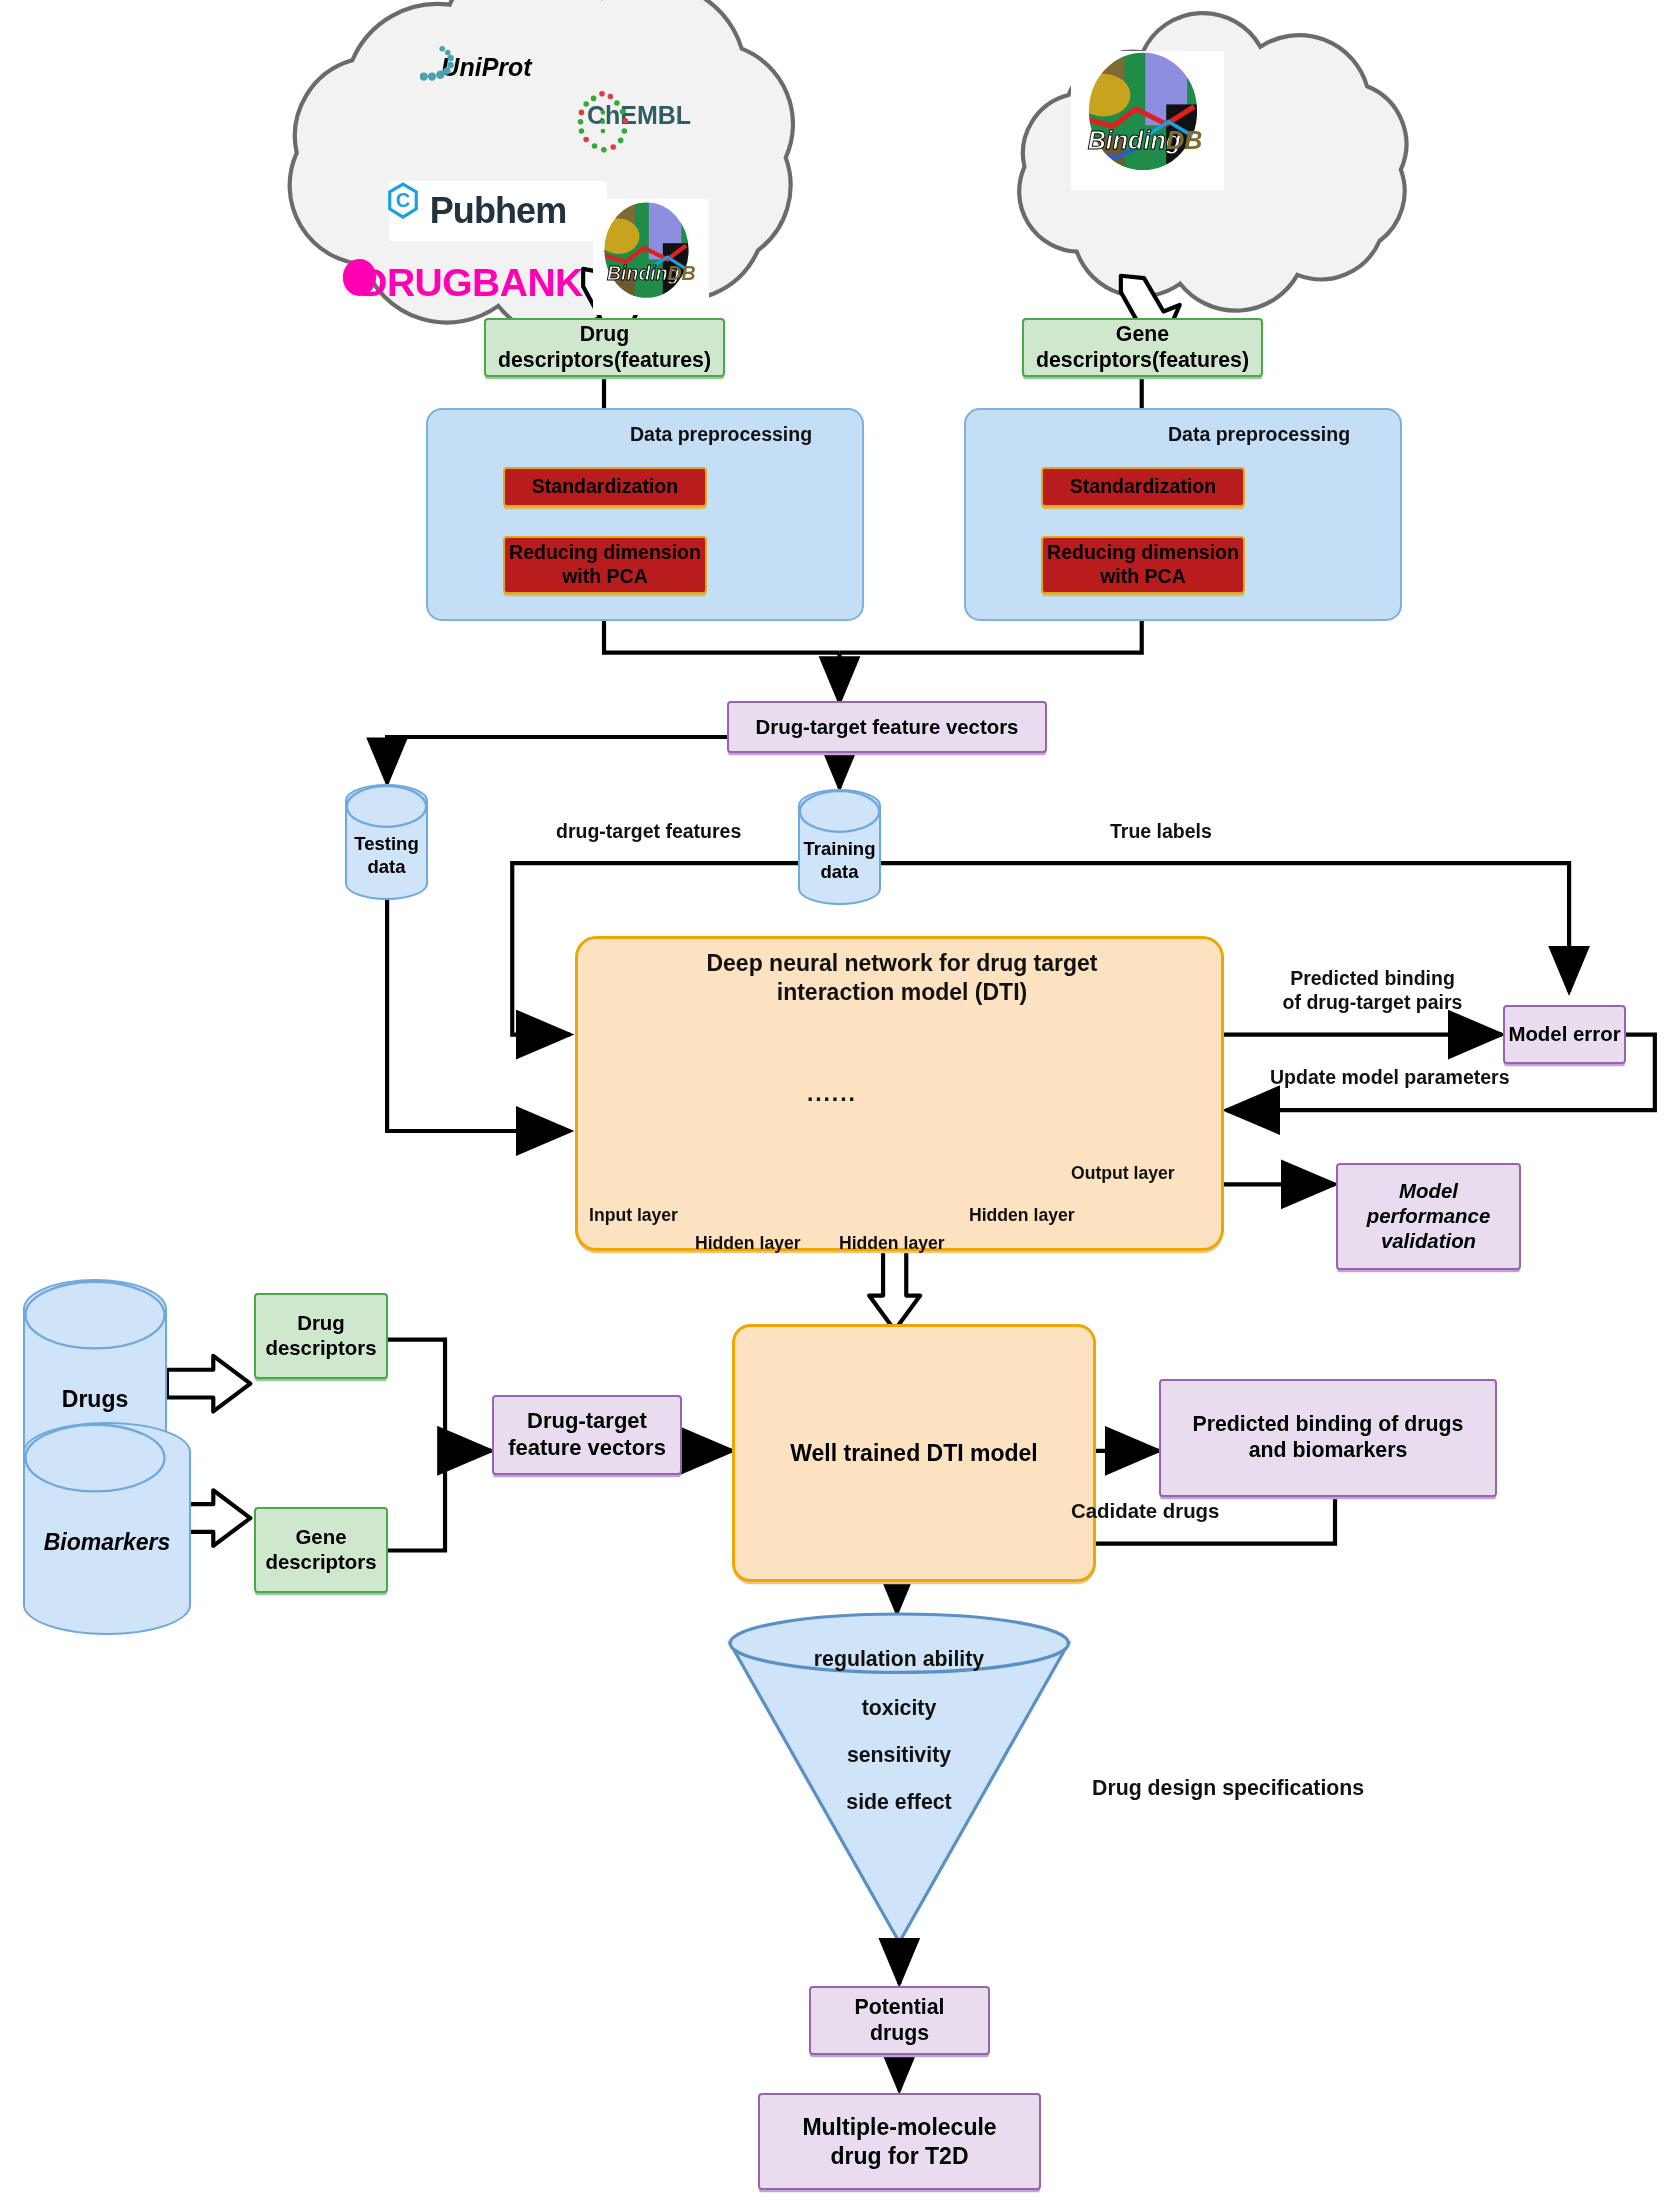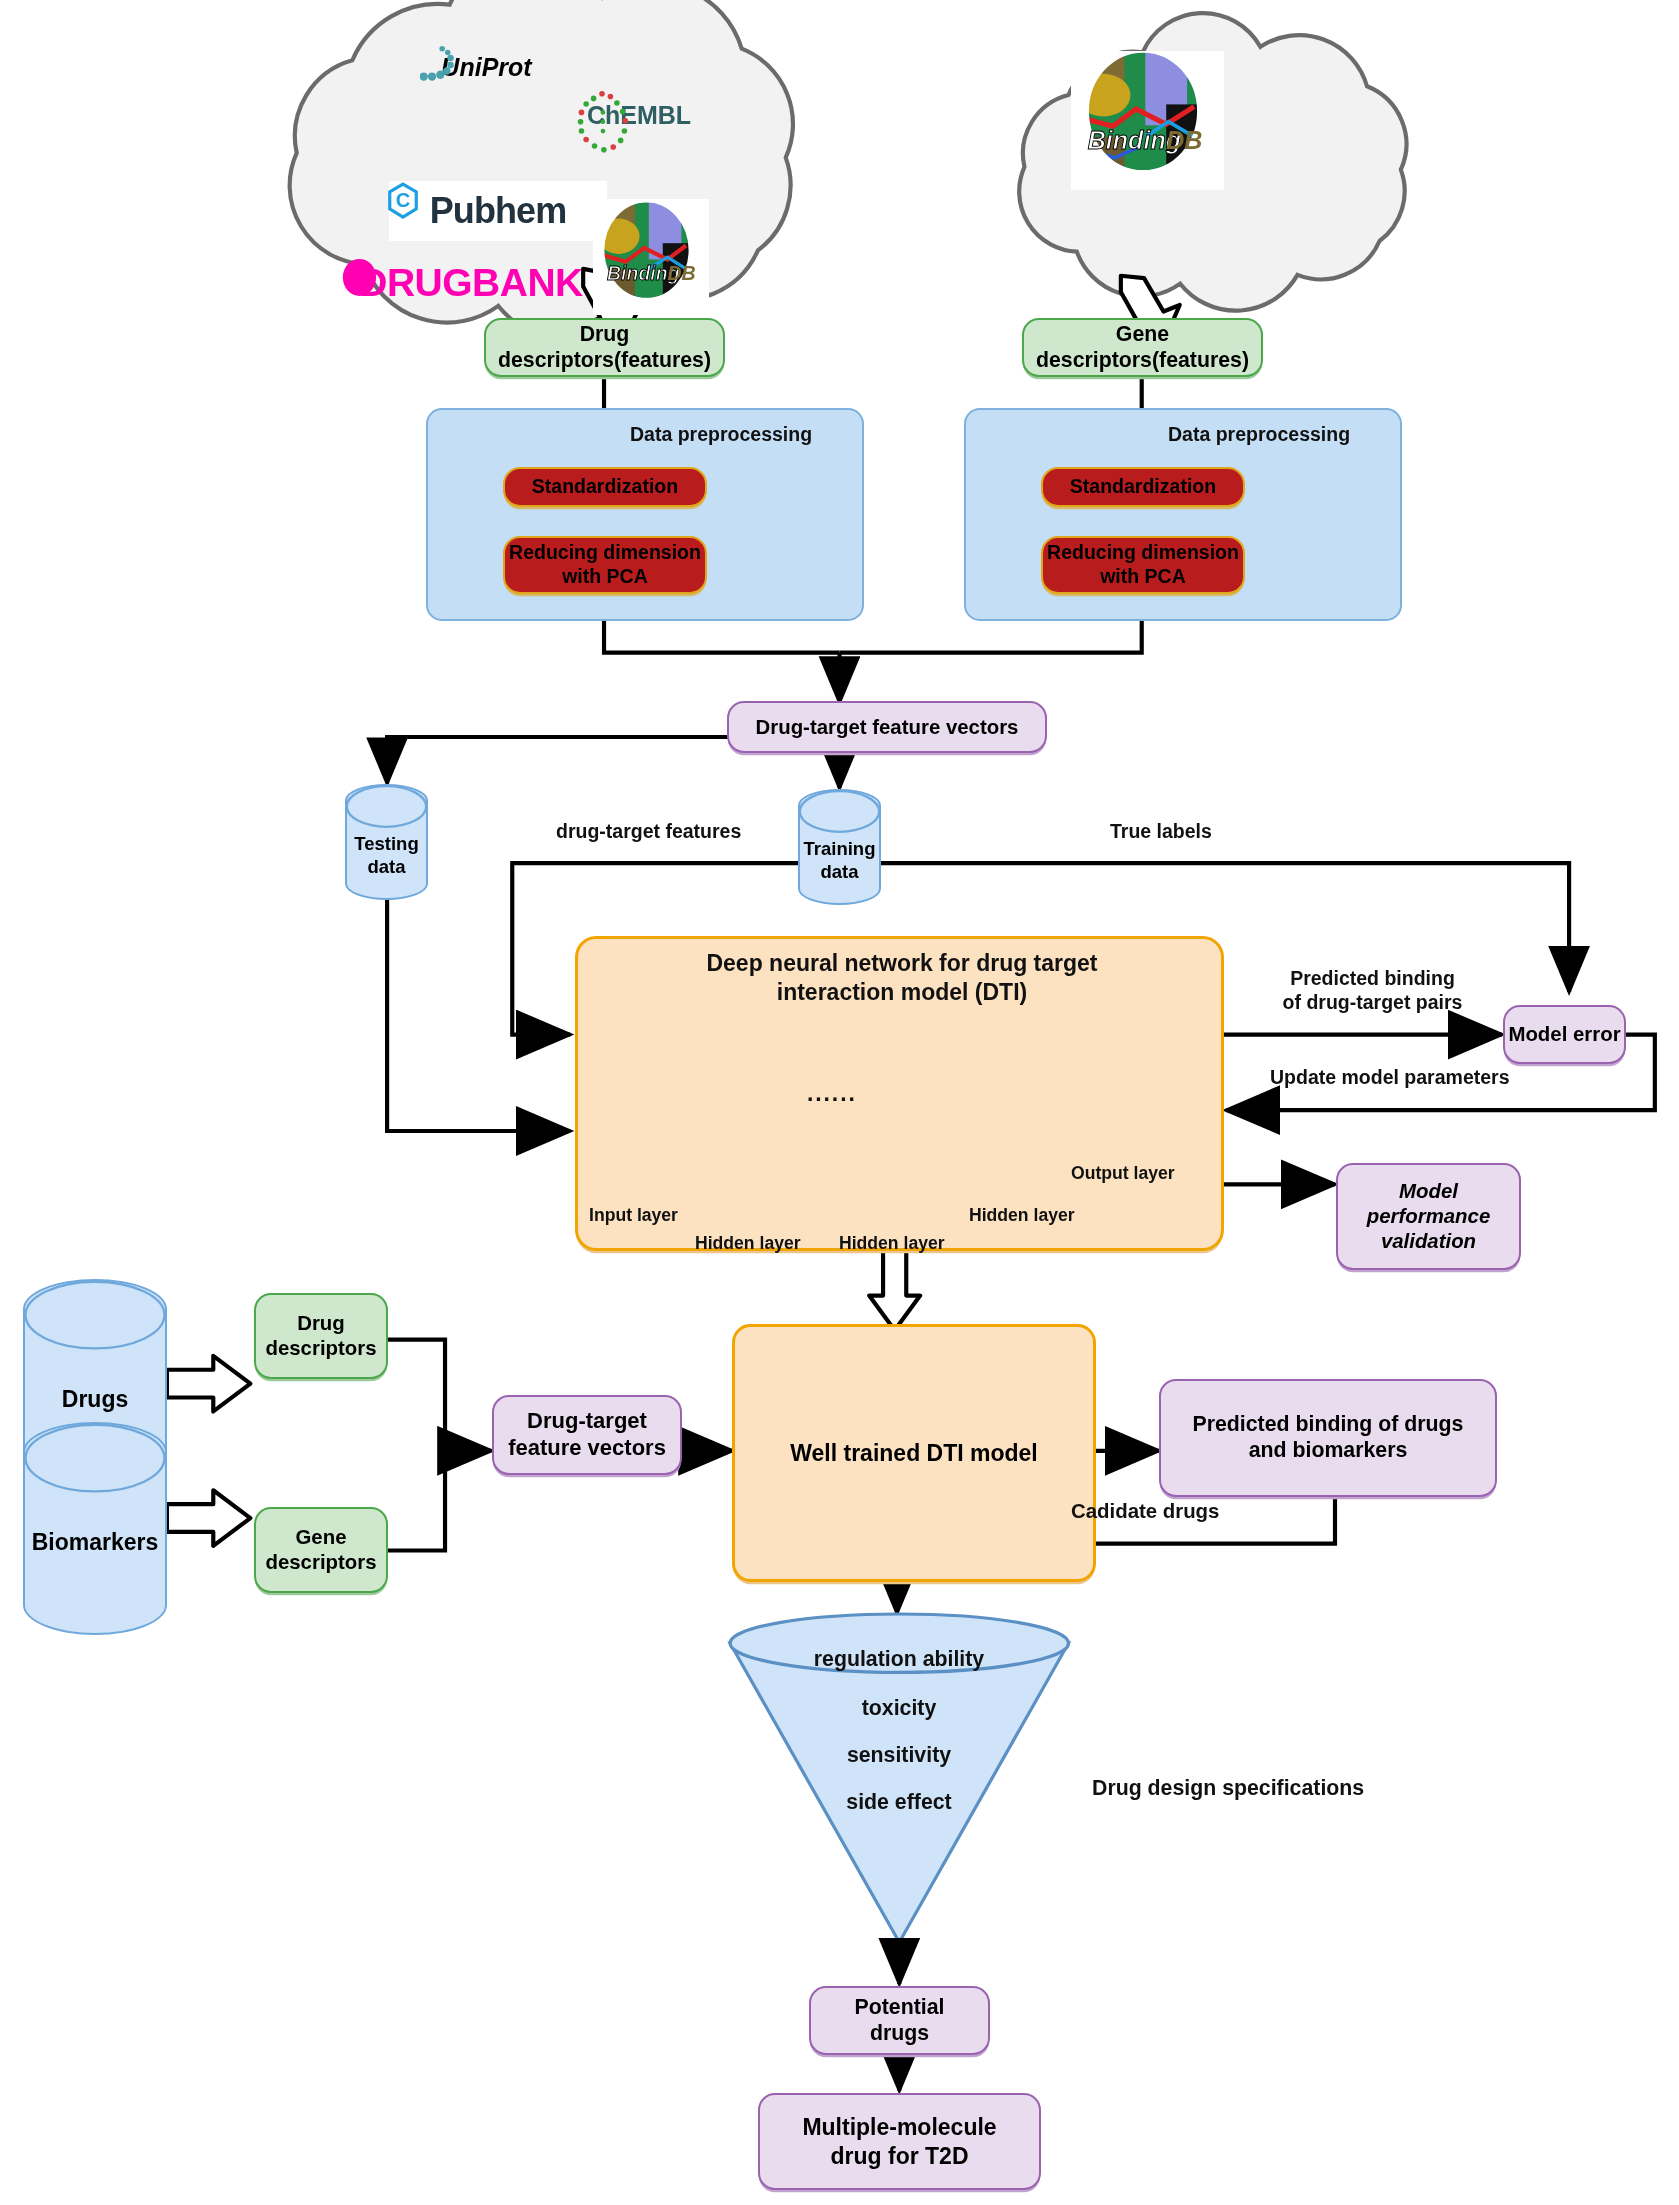--- a/index.html
+++ b/index.html
@@ -4,21 +4,21 @@
 <style>
   html,body{margin:0;padding:0;background:#ffffff;}
   body{font-family:"Liberation Sans", sans-serif;}
   #stage{position:relative;width:1679px;height:2205px;background:#fff;overflow:hidden;}
   #svgroot{position:absolute;left:0;top:0;width:1679px;height:2205px;}
 
   .node{position:absolute;box-sizing:border-box;display:flex;align-items:center;
         justify-content:center;text-align:center;font-weight:bold;color:#000;
         line-height:1.22;}
 
-  .rounded{border-radius:17px;}
+  .rounded{border-radius:4px;}
   .green  {background:#cfe8cd;border:2.8px solid #4aa84a;box-shadow:0 3.2px 0 -0.9px #9ec99c;}
   .yellow {background:#b91c1c;border:2.8px solid #e0a71b;box-shadow:0 3.2px 0 -0.9px #d8bb6a;}
   .purple {background:#e9dcee;border:2.8px solid #9a63b0;box-shadow:0 3.2px 0 -0.9px #c2a3cf;}
   .orange {background:#fce2c0;border:3.2px solid #f0a500;box-shadow:0 3.7px 0 -1.4px #ecc58a;}
   .bluebox{background:#c3def5;border:2.3px solid #7fb1de;border-radius:15.8px;}
 
   .label{position:absolute;font-weight:bold;color:#111;white-space:nowrap;}
   .label.wrap{white-space:normal;text-align:center;}
 
   
@@ -386,21 +386,21 @@
   <div class="cyl" style="left:23px;top:1279px;width:144px;height:213px;">
     <div class="body" style="border-radius:50%/14% 14% 14% 14%;"></div>
     <svg width="144" height="213" style="position:absolute;left:0;top:0;" viewBox="0 0 310 460">
       <ellipse cx="155" cy="78" rx="150" ry="72" fill="#cfe4f8" stroke="#6fa8dc" stroke-width="5"></ellipse>
     </svg>
     <div class="txt" style="font-size:23px;padding-top:28px;">
       <span>Drugs</span>
     </div>
   </div>
 
-  <div class="cyl" style="left:23px;top:1422px;width:144px;height:213px;">
+  <div class="cyl" style="left:23px;top:1422px;width:168px;height:213px;font-style:italic;">
     <div class="body" style="border-radius:50%/14% 14% 14% 14%;"></div>
     <svg width="144" height="213" style="position:absolute;left:0;top:0;" viewBox="0 0 310 460">
       <ellipse cx="155" cy="78" rx="150" ry="72" fill="#cfe4f8" stroke="#6fa8dc" stroke-width="5"></ellipse>
     </svg>
     <div class="txt" style="font-size:23px;padding-top:28px;">
       <span>Biomarkers</span>
     </div>
   </div>
 
   <div class="node rounded green" style="left:254px;top:1293px;width:134px;height:86px;font-size:20.4px;white-space:pre-line;">Drug

